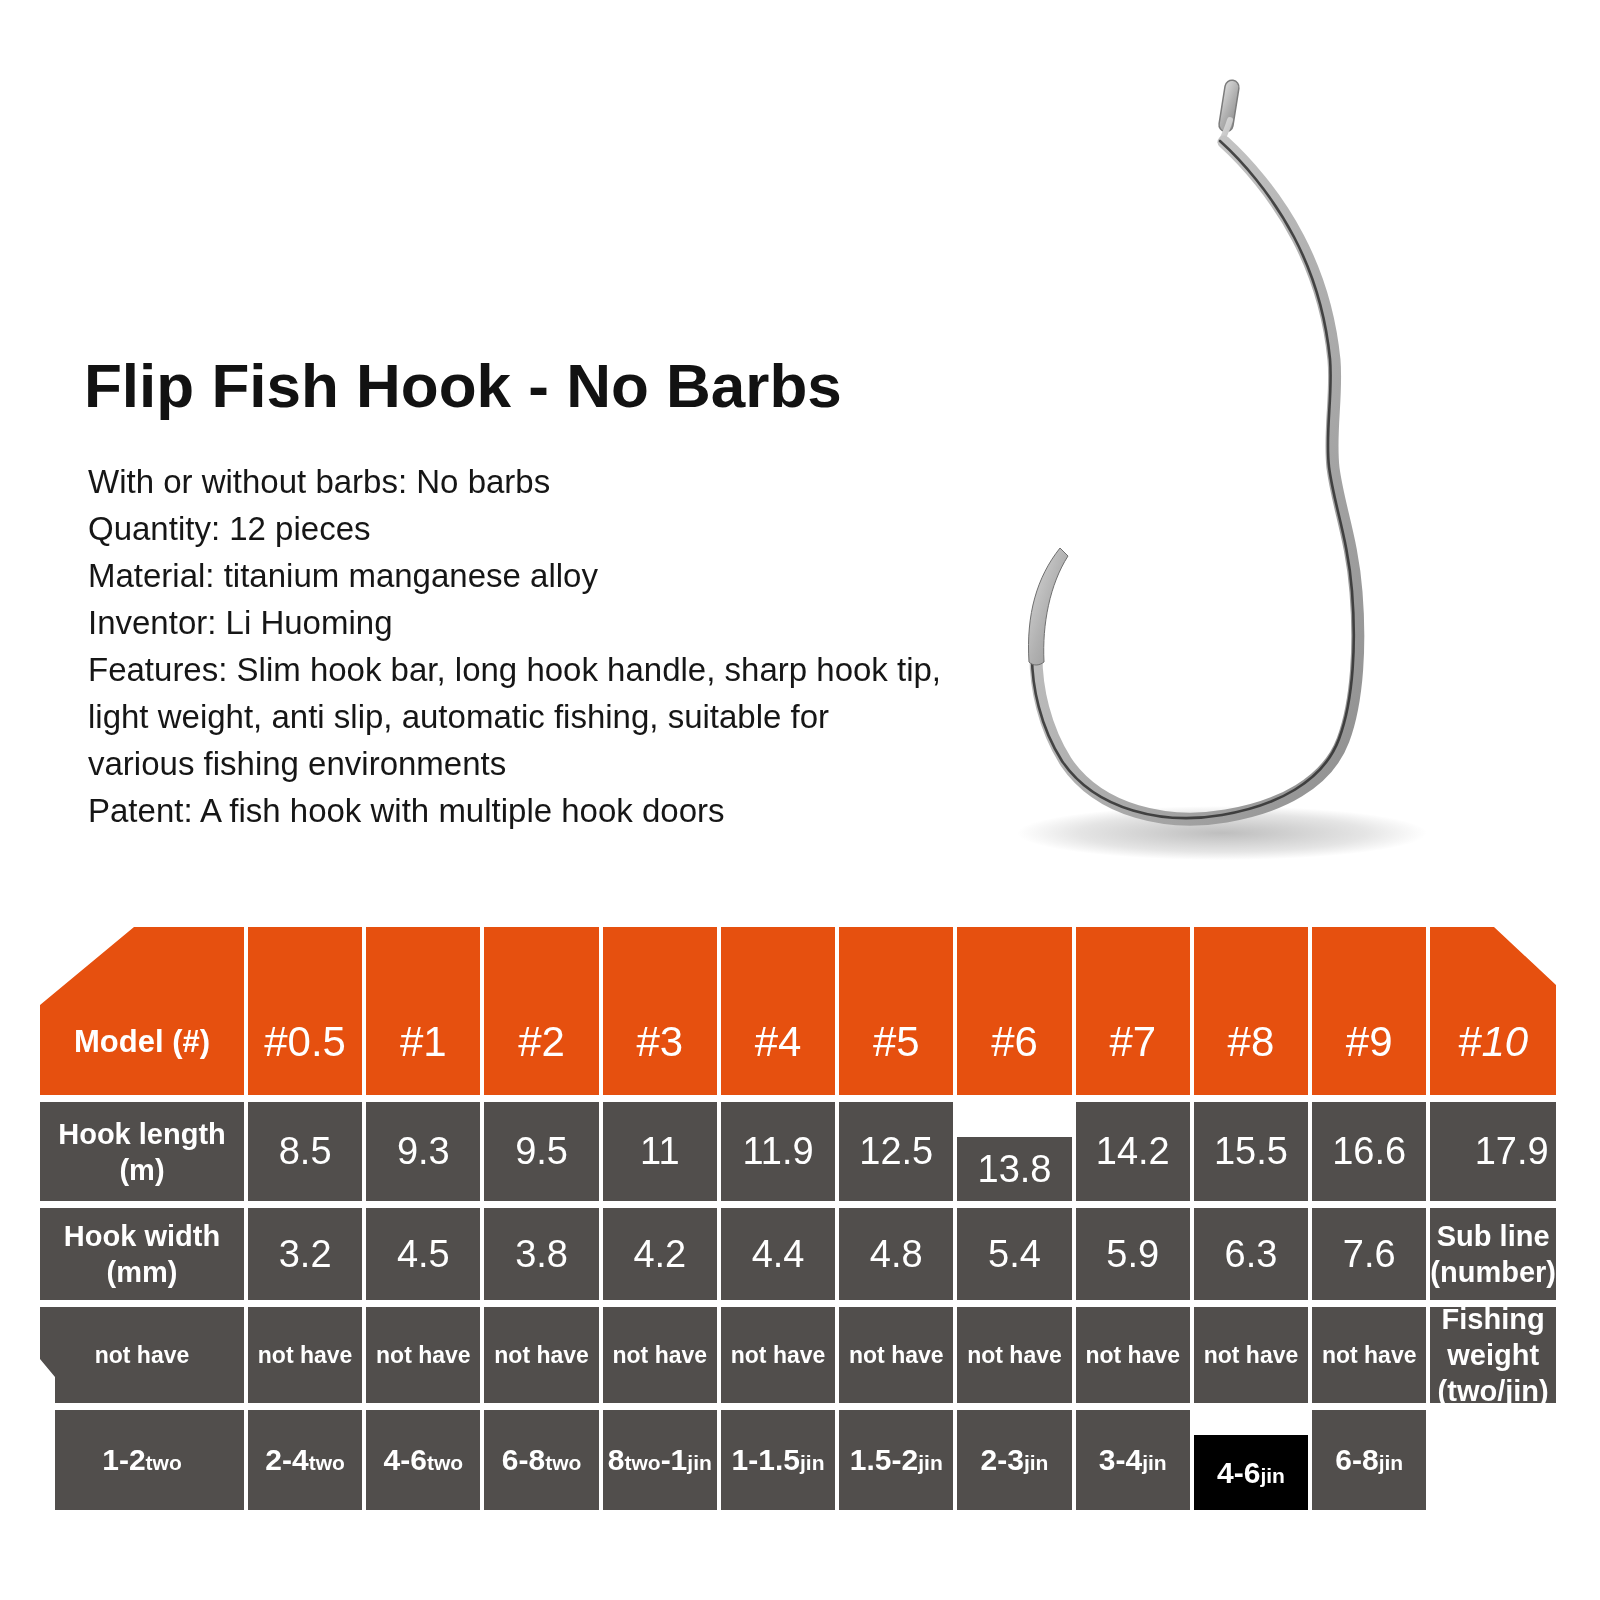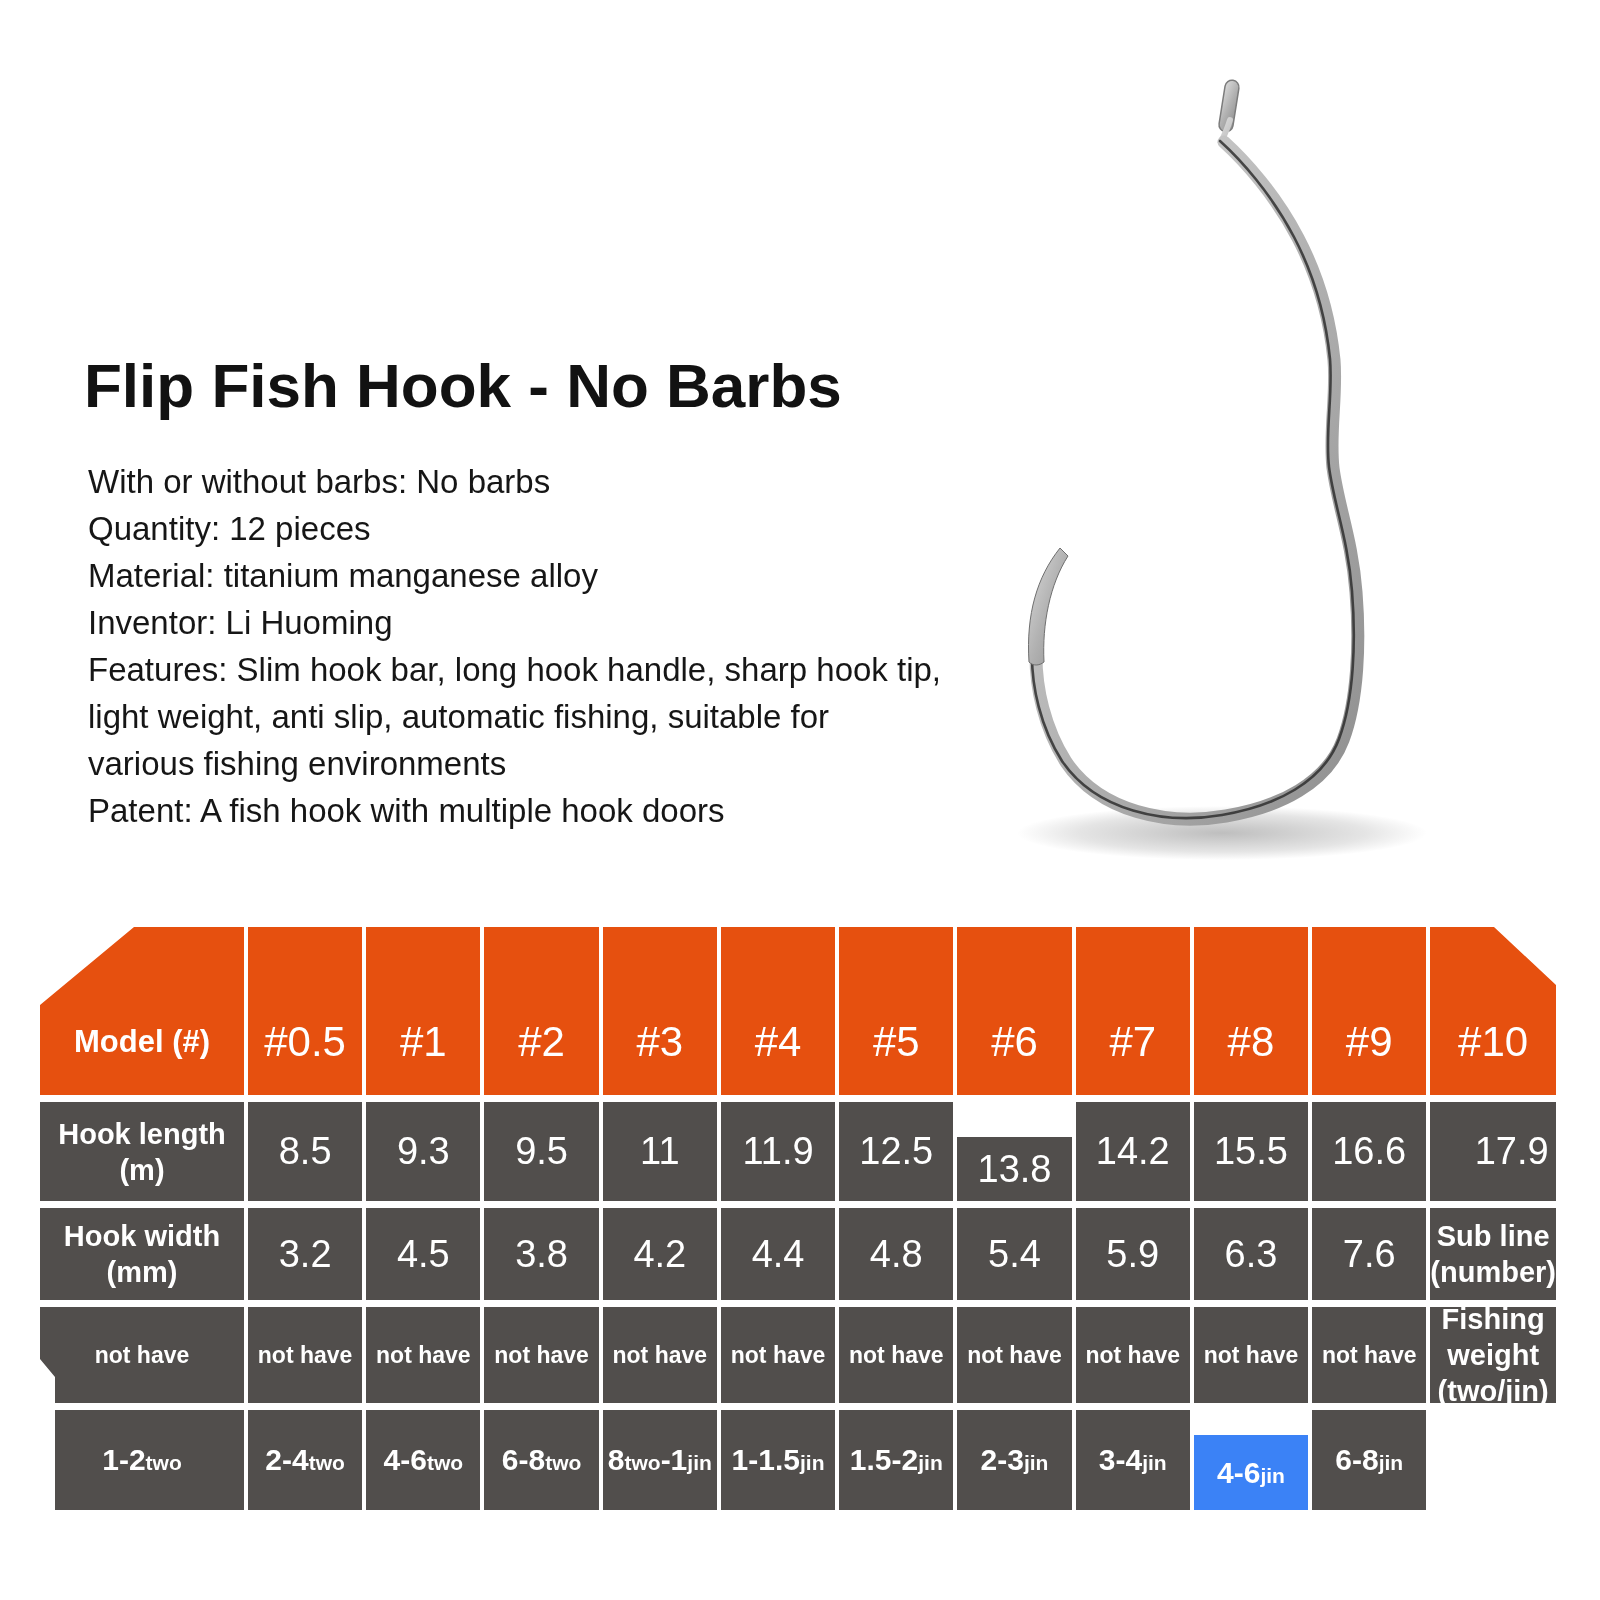--- a/index.html
+++ b/index.html
@@ -176,21 +176,21 @@
       </div>
       <div class="cell head" style="background: rgb(230, 80, 15);">
         <span class="head-model">#7</span>
       </div>
       <div class="cell head" style="background: rgb(230, 80, 15);">
         <span class="head-model">#8</span>
       </div>
       <div class="cell head" style="background: rgb(230, 80, 15);">
         <span class="head-model">#9</span>
       </div>
-      <div class="cell head" style="background: rgb(230, 80, 15);">
+      <div class="cell head" style="background: rgb(230, 80, 15); font-style: italic;">
         <span class="head-model">#10</span>
       </div>
       <div class="cell" style="background: rgb(81, 78, 76);">
         <span class="row-label-main">Hook length</span>
         <span class="row-label-unit">(m)</span>
       </div>
       <div class="cell" style="background: rgb(81, 78, 76);">
         <span class="val">8.5</span>
       </div>
       <div class="cell" style="background: rgb(81, 78, 76);">
@@ -318,21 +318,21 @@
       </div>
       <div class="cell" style="background: rgb(81, 78, 76);">
         <span class="val weight">1.5-2<span class="u">jin</span></span>
       </div>
       <div class="cell" style="background: rgb(81, 78, 76);">
         <span class="val weight">2-3<span class="u">jin</span></span>
       </div>
       <div class="cell" style="background: rgb(81, 78, 76);">
         <span class="val weight">3-4<span class="u">jin</span></span>
       </div>
-      <div class="cell" style="background: #3b82f6; margin-top: 25px;">
+      <div class="cell" style="background: #000000; margin-top: 25px;">
         <span class="val weight">4-6<span class="u">jin</span></span>
       </div>
       <div class="cell" style="background: rgb(81, 78, 76);">
         <span class="val weight">6-8<span class="u">jin</span></span>
       </div>
     </div>
 
 </div>
 
 </body></html>

